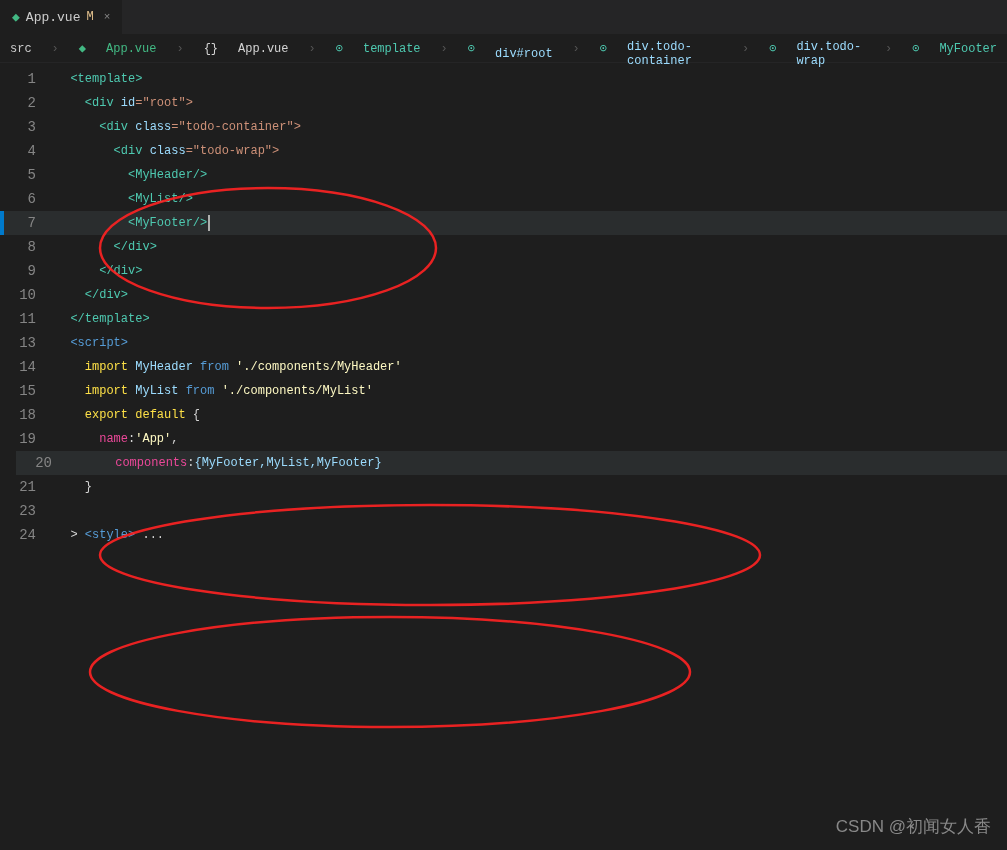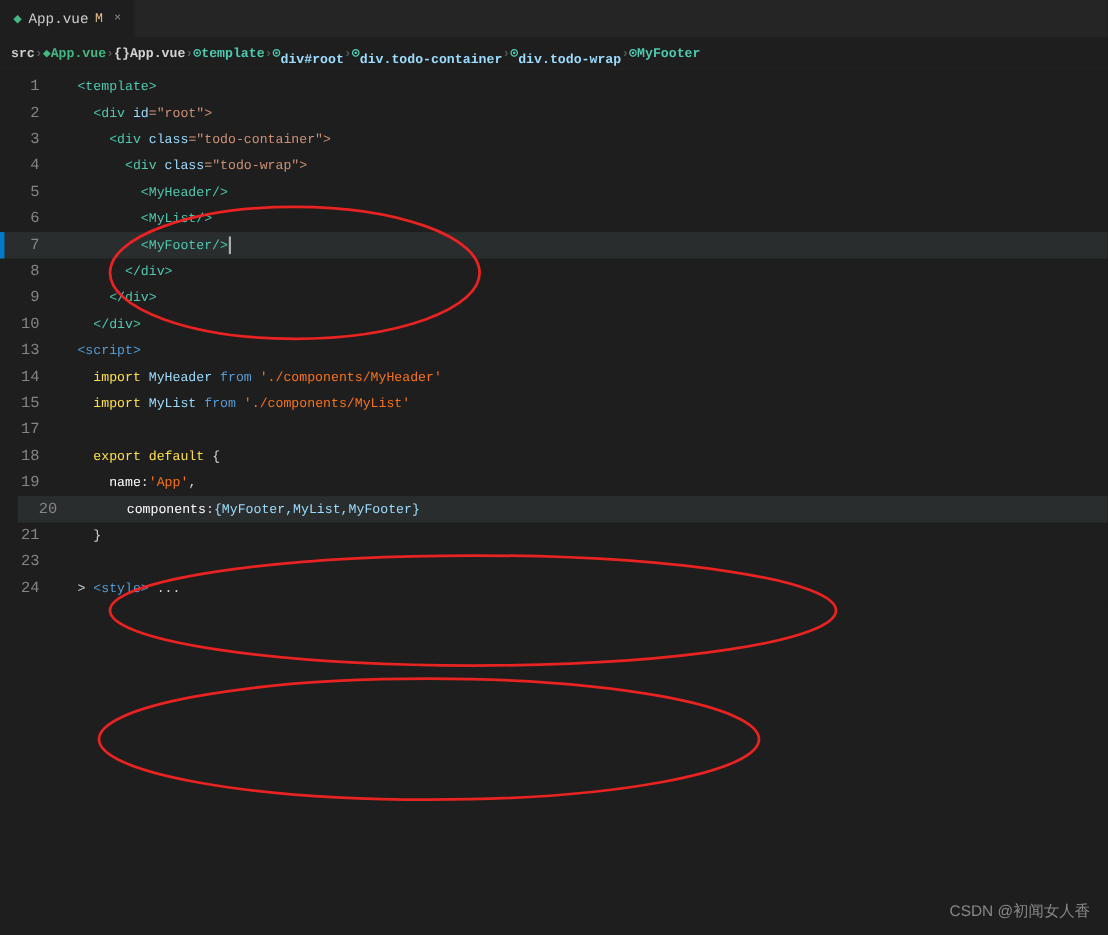--- a/index.html
+++ b/index.html
@@ -46,22 +46,21 @@
     
     .breadcrumb {
       display: flex;
       align-items: center;
       background: #1e1e1e;
       padding: 4px 10px;
       font-size: 12px;
       color: #888;
       height: 28px;
       border-bottom: 1px solid #252526;
-      gap: 0;
-      font-weight: bold;
+      gap: 20px;
     }
     .breadcrumb span { color: #888; }
     .breadcrumb .bc-sep { color: #555; }
     .breadcrumb .bc-link { color: #ccc; }
     .breadcrumb .bc-vue { color: #42b883; }
     .breadcrumb .bc-template { color: #4ec9b0; }
     .breadcrumb .bc-div { color: #9cdcfe; margin-top: 10px; }
     .breadcrumb .bc-component { color: #4ec9b0; }
 
     
@@ -100,39 +99,39 @@
     }
 
     
     .c-tag { color: #4ec9b0; }           
     .c-attr-name { color: #9cdcfe; }     
     .c-attr-val { color: #ce9178; }      
     .c-component { color: #4ec9b0; }     
     .c-keyword { color: #fde047; }       
     .c-import-name { color: #9cdcfe; }   
     .c-from { color: #569cd6; }          
-    .c-string { color: #f97316; }        
+    .c-string { color: #fef9c3; }        
     .c-plain { color: #d4d4d4; }         
-    .c-prop { color: #ffffff; }        
+    .c-prop { color: #ec4899; }        
     .c-script { color: #569cd6; }
     svg.annotations {
       position: absolute;
       top: 0; left: 0;
       width: 1007px;
       height: 850px;
       pointer-events: none;
     }
 
     
     .watermark {
       position: absolute;
       bottom: 12px;
       right: 16px;
       color: #888;
-      font-size: 14px;
+      font-size: 17px;
       font-family: Arial, sans-serif;
     }
 
     .outer {
       position: relative;
       width: 1007px;
       min-height: 850px;
     }
 
     .cursor-line {
@@ -231,34 +230,34 @@
         </div>
         <div class="code-line">
           <span class="line-number">9</span>
           <span class="line-content"><span class="c-tag">      &lt;/</span><span class="c-tag">div</span><span class="c-tag">&gt;</span></span>
         </div>
         <div class="code-line">
           <span class="line-number">10</span>
           <span class="line-content"><span class="c-tag">    &lt;/</span><span class="c-tag">div</span><span class="c-tag">&gt;</span></span>
         </div>
         <div class="code-line">
+          <span class="line-number">11</span>
+          <span class="line-content"><span class="c-tag">  &lt;/</span><span class="c-tag">template</span><span class="c-tag">&gt;</span></span>
+        </div>
+        <div class="code-line">
           <span class="line-number">13</span>
           <span class="line-content"><span class="c-script">  &lt;</span><span class="c-script">script</span><span class="c-script">&gt;</span></span>
         </div>
         <div class="code-line">
           <span class="line-number">14</span>
           <span class="line-content"><span>    </span><span class="c-keyword">import</span><span> </span><span class="c-import-name">MyHeader</span><span> </span><span class="c-from">from</span><span> </span><span class="c-string">'./components/MyHeader'</span></span>
         </div>
         <div class="code-line">
           <span class="line-number">15</span>
           <span class="line-content"><span>    </span><span class="c-keyword">import</span><span> </span><span class="c-import-name">MyList</span><span> </span><span class="c-from">from</span><span> </span><span class="c-string">'./components/MyList'</span></span>
-        </div>
-        <div class="code-line">
-          <span class="line-number">17</span>
-          <span class="line-content"></span>
         </div>
         <div class="code-line">
           <span class="line-number">18</span>
           <span class="line-content"><span>    </span><span class="c-keyword">export</span><span> </span><span class="c-keyword">default</span><span class="c-plain"> {</span></span>
         </div>
         <div class="code-line">
           <span class="line-number">19</span>
           <span class="line-content"><span>      </span><span class="c-prop">name</span><span class="c-plain">:</span><span class="c-string">'App'</span><span class="c-plain">,</span></span>
         </div>
         <div class="code-line" style="background: rgb(42, 45, 46); margin-left: 16px;">

